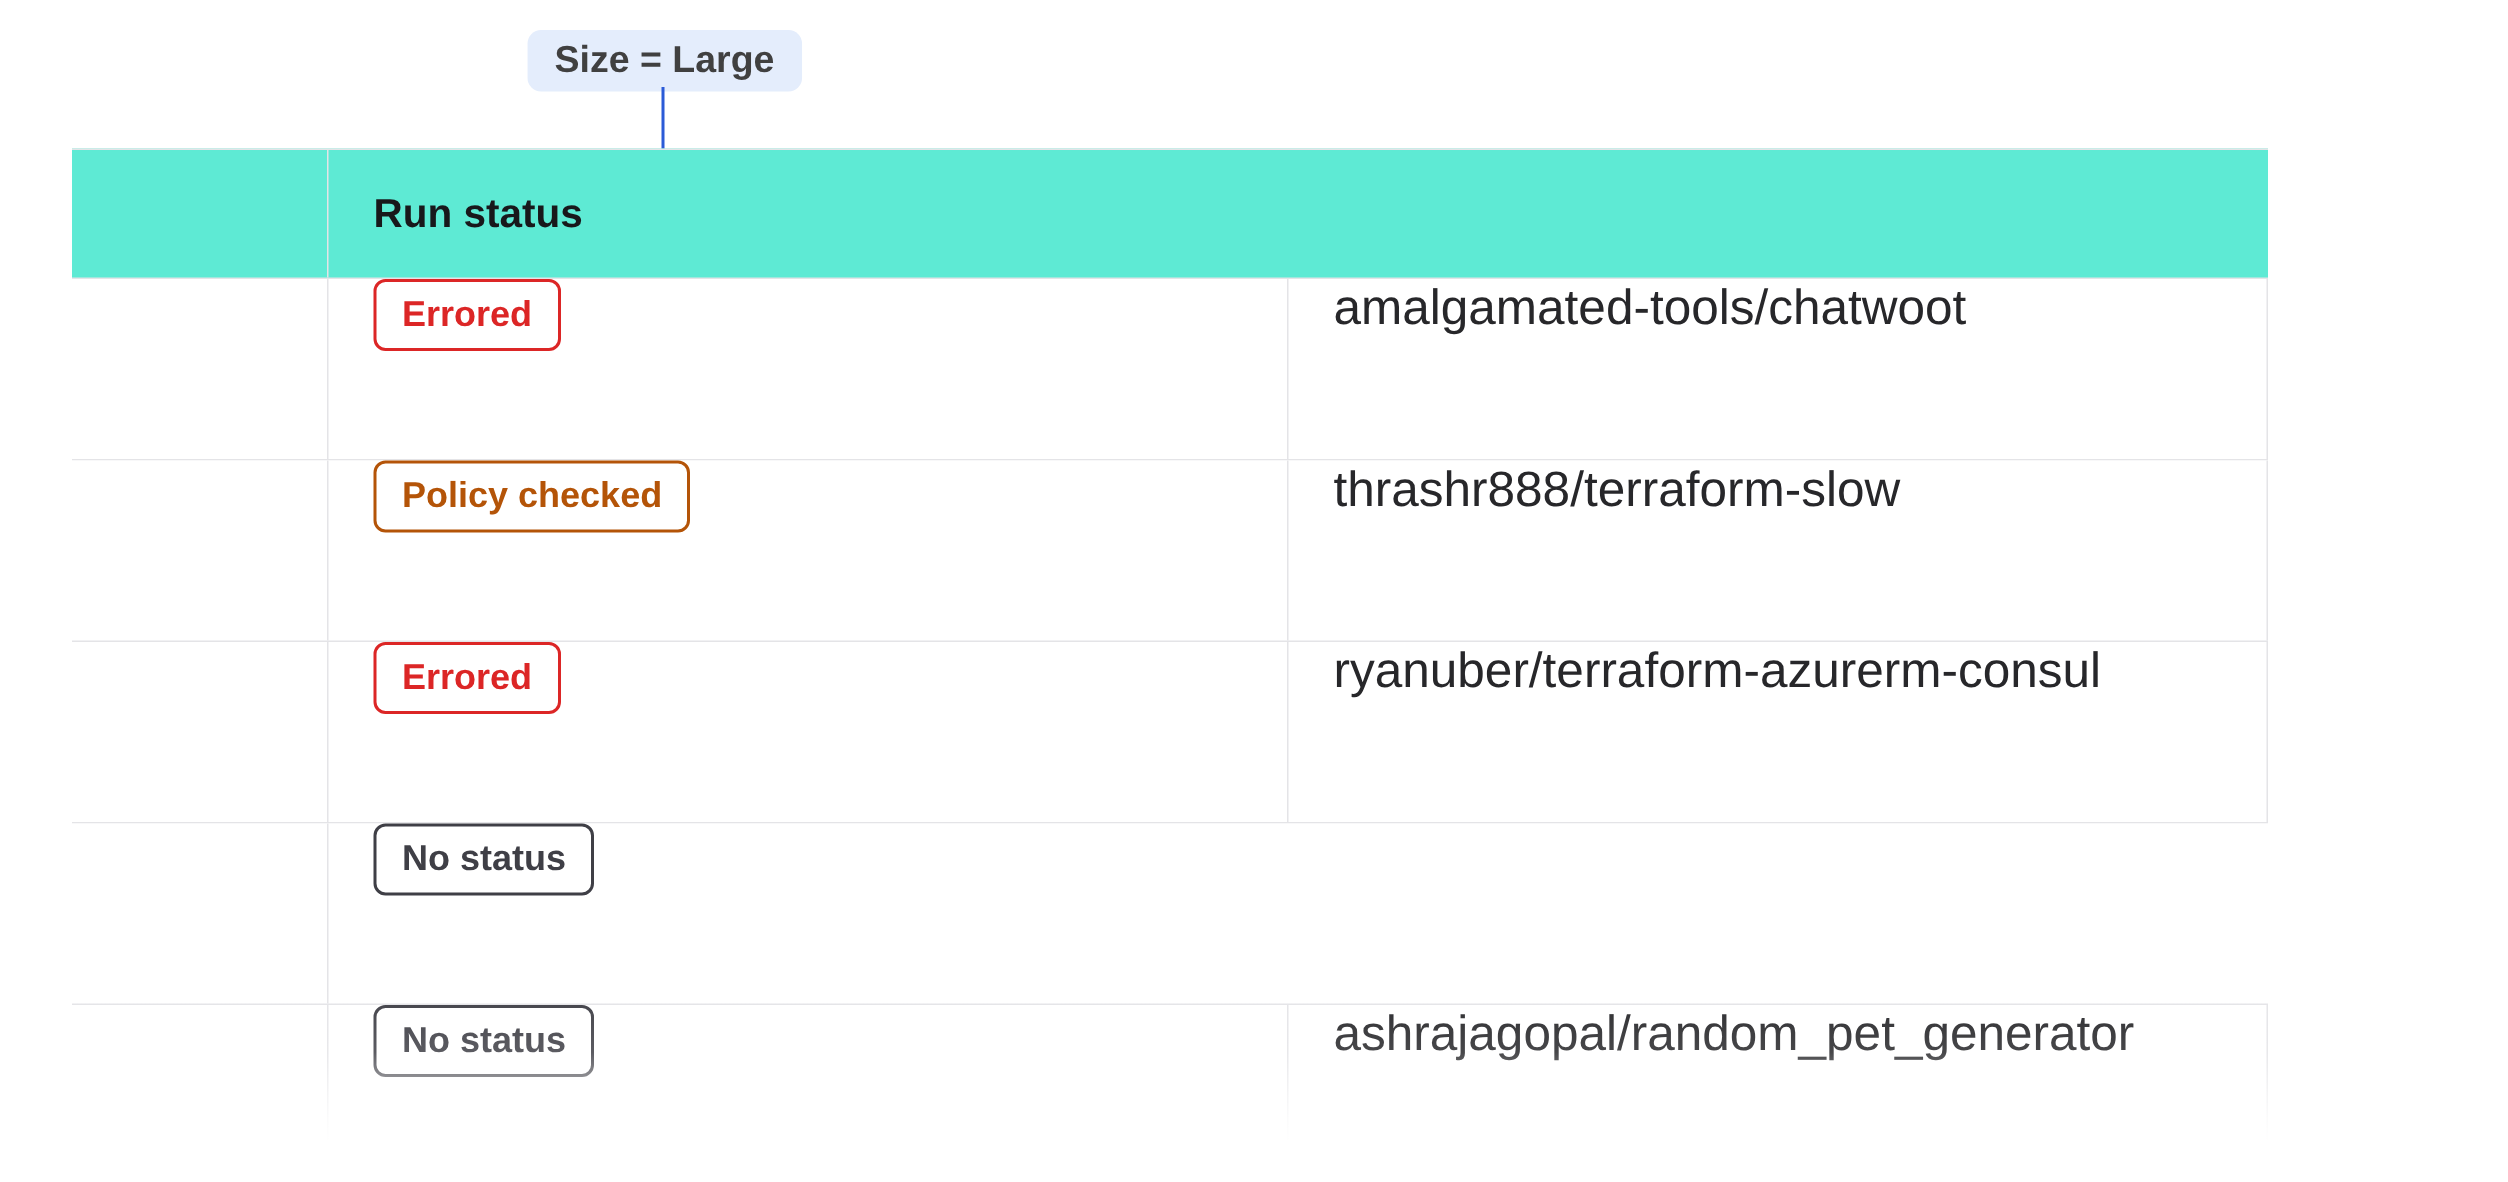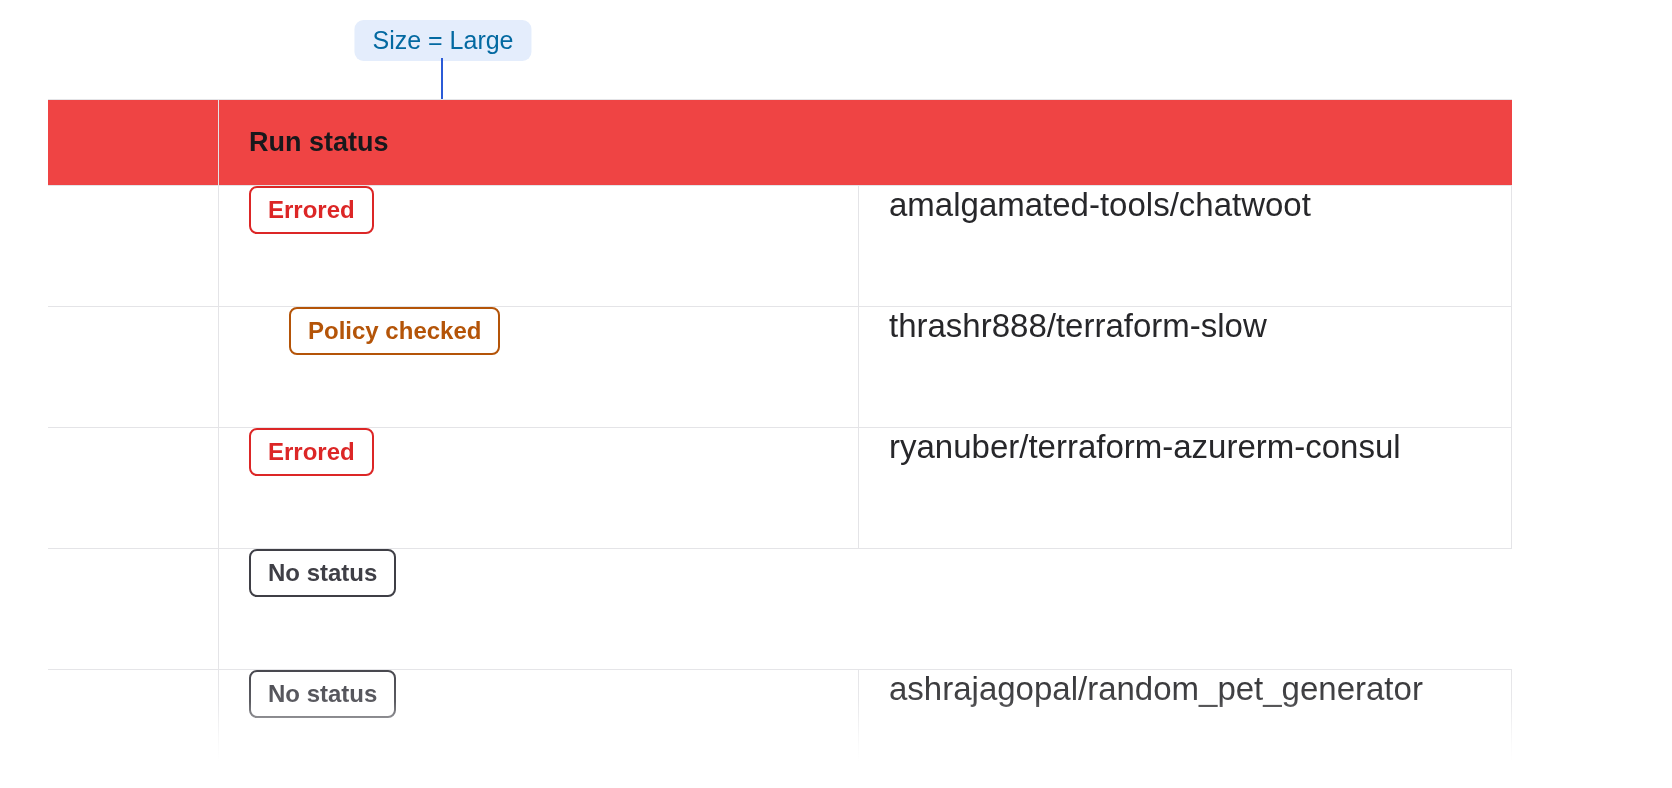--- a/index.html
+++ b/index.html
@@ -14,23 +14,23 @@
     overflow: hidden;
     background: #ffffff;
   }
 
   
   .annotation-pill {
     position: absolute;
     left: 443px; top: 20px;
     transform: translateX(-50%);
     background: #e4edfc;
-    color: #0369a1;
+    color: #404040;
     font-size: 25px;
-    font-weight: 400;
+    font-weight: 700;
     padding: 6px 18px;
     border-radius: 9px;
     white-space: nowrap;
   }
   .annotation-line {
     position: absolute;
     left: 441px; top: 58px;
     width: 2px; height: 188px;
     background: #2b5bd7;
   }
@@ -47,21 +47,21 @@
     position: absolute;
     left: 48px; top: 99px;
     width: 1464px;
   }
   .thead, .tr {
     display: grid;
     grid-template-columns: 170px 640px 654px;
   }
   .thead {
     height: 87px;
-    background: #ef4444;
+    background: #5eead4;
     border-top: 1px solid #e4e4e7;
     border-bottom: 1px solid #e4e4e7;
   }
   .th {
     display: flex;
     align-items: center;
     padding: 0 30px;
     font-size: 27px;
     font-weight: 700;
     color: #18181b;
@@ -131,21 +131,21 @@
       <div class="td col-select"></div>
       <div class="td col-status">
         <span class="badge" style="color: rgb(220, 38, 38); border-color: rgb(220, 38, 38);">Errored</span>
       </div>
       <div class="td col-repo">amalgamated-tools/chatwoot</div>
     </div>
 
     <div class="tr">
       <div class="td col-select"></div>
       <div class="td col-status">
-        <span class="badge" style="color: rgb(180, 84, 8); border-color: rgb(180, 84, 8); margin-left: 40px;">Policy checked</span>
+        <span class="badge" style="color: rgb(180, 84, 8); border-color: rgb(180, 84, 8);">Policy checked</span>
       </div>
       <div class="td col-repo">thrashr888/terraform-slow</div>
     </div>
 
     <div class="tr">
       <div class="td col-select"></div>
       <div class="td col-status">
         <span class="badge" style="color: rgb(220, 38, 38); border-color: rgb(220, 38, 38);">Errored</span>
       </div>
       <div class="td col-repo">ryanuber/terraform-azurerm-consul</div>

